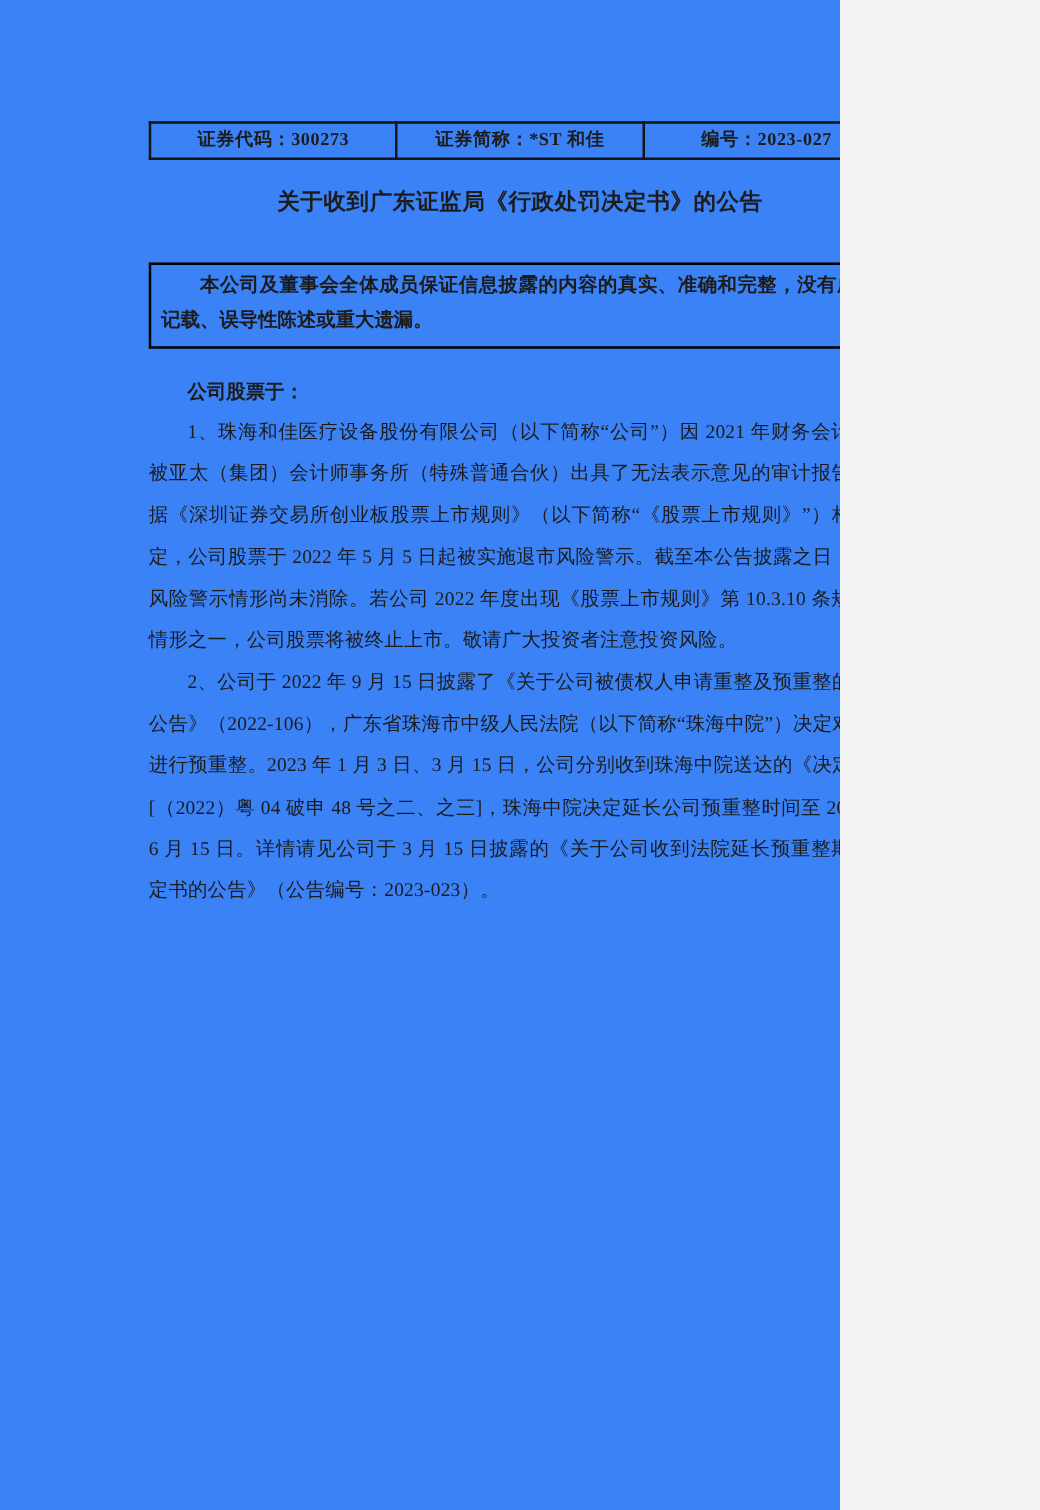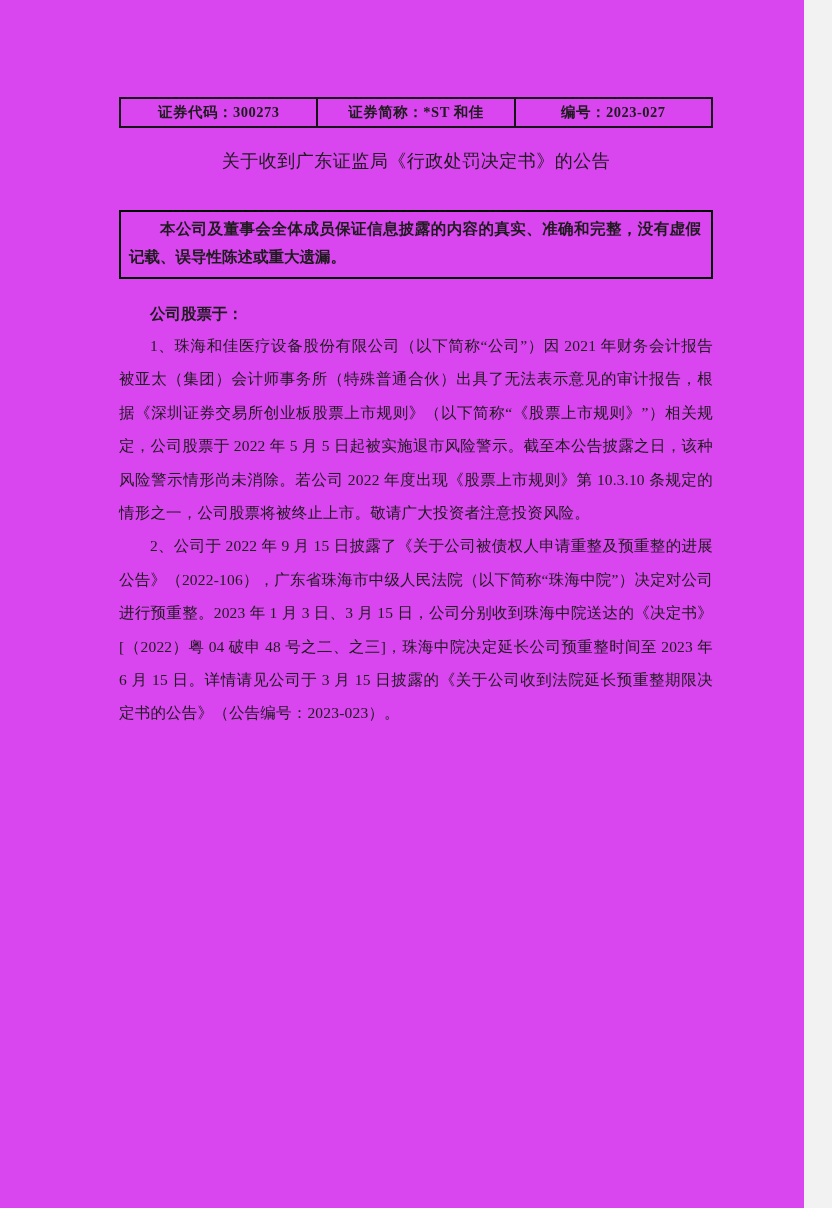--- a/index.html
+++ b/index.html
@@ -7,23 +7,23 @@
     padding: 0;
   }
   body {
     width: 832px;
     height: 1208px;
     background: #f2f2f2;
     font-family: "Liberation Serif", "DejaVu Serif", serif;
   }
   .page {
     position: relative;
-    width: 804px;
+    width: 672px;
     height: 1208px;
-    background: #d946ef;
+    background: #3b82f6;
     color: #1c1c1c;
     overflow: hidden;
   }
   .content {
     position: absolute;
     left: 119px;
     top: 0;
     width: 594px;
   }
   
@@ -50,21 +50,21 @@
     text-align: center;
     font-size: 17px;
     font-weight: bold;
     letter-spacing: 1px;
     line-height: 24px;
   }
   .announcement-title {
     margin: 20px 0 0 0;
     text-align: center;
     font-size: 18px;
-    font-weight: normal;
+    font-weight: bold;
     letter-spacing: 0.5px;
     line-height: 26px;
   }
   
   .declaration-box {
     margin-top: 36px;
     border: 2px solid #000000;
     padding: 3px 10px 6px 8px;
     font-size: 15.5px;
     font-weight: bold;

